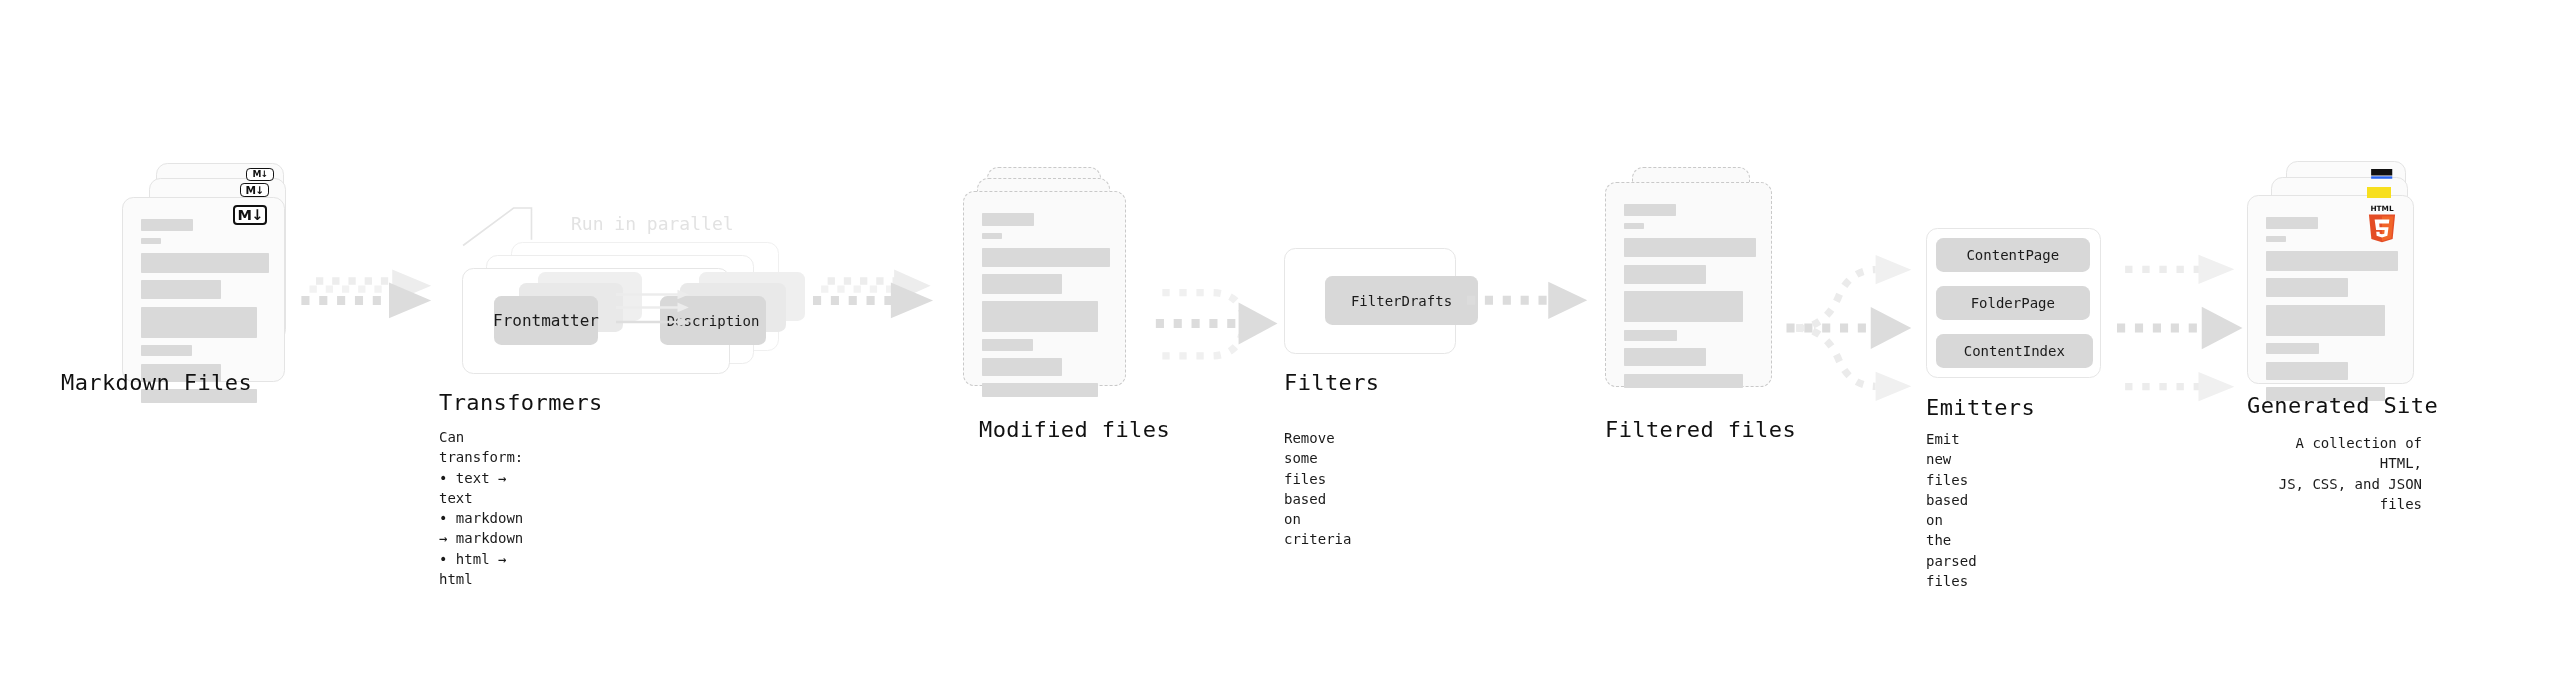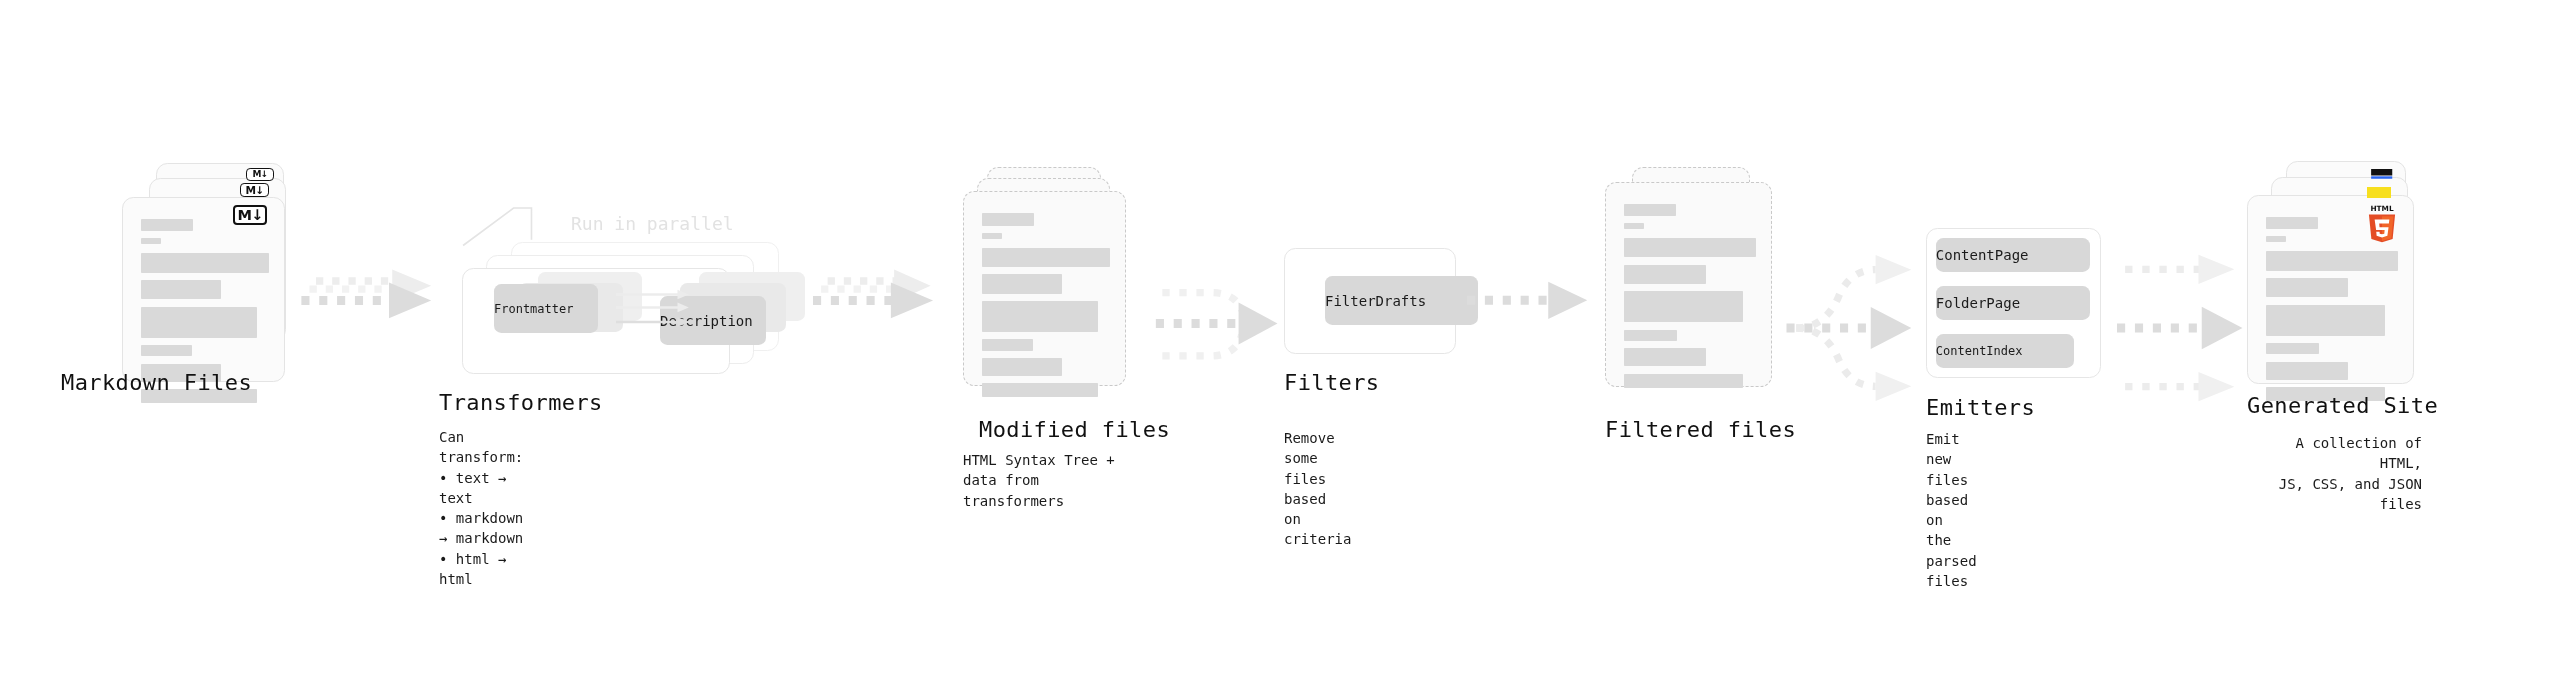--- a/index.html
+++ b/index.html
@@ -50,21 +50,21 @@
     position:absolute;
     background:#ffffff;
     border:1.6px solid #e6e6e6;
     border-radius:11.4px;
     box-sizing:border-box;
   }
   .chip{
     position:absolute;
     background:#d8d8d8;
     border-radius:7.3px;
-    display:flex;align-items:center;
+    display:flex;align-items:center;justify-content:center;
     color:#1b1b1b;
     box-sizing:border-box;
     white-space:nowrap;
   }
   .chip.ghost{background:#e9e9e9;}
   .chip.ghost2{background:#efefef;}
 
   
   .title{
     position:absolute;
@@ -135,21 +135,21 @@
     <polyline points="0,62 62,16 84,16 84,55" fill="none" stroke="#e4e4e4" stroke-width="2"></polyline>
   </svg>
   <div class="parallel-label" style="left:132px;top:18px;">Run in parallel</div>
 
   <div class="groupbox" style="left:72px;top:47px;width:268px;height:109px;border-color:#f0f0f0;"></div>
   <div class="groupbox" style="left:47px;top:60px;width:268px;height:109px;border-color:#ededed;"></div>
   <div class="groupbox" style="left:23px;top:73px;width:268px;height:106px;"></div>
 
   <div class="chip ghost2" style="left:99px;top:77px;width:104px;height:49px;"></div>
   <div class="chip ghost" style="left:80px;top:88px;width:104px;height:49px;"></div>
-  <div class="chip" style="left:55px;top:89px;width:104px;height:49px;font-size:12px;">
+  <div class="chip" style="left:55px;top:101px;width:104px;height:49px;font-size:16px;">
     <span>Frontmatter</span>
   </div>
 
   <div class="chip ghost2" style="left:260px;top:77px;width:106px;height:49px;"></div>
   <div class="chip ghost" style="left:241px;top:88px;width:106px;height:49px;"></div>
   <div class="chip" style="left:221px;top:101px;width:106px;height:49px;font-size:14px;">
     <span>Description</span>
   </div>
 
   <svg style="left:177px;top:88px;width:89px;height:57px;" viewBox="0 0 110 70" width="89" height="57">
@@ -197,22 +197,20 @@
         <div class="ln" style="width:100%;height:19.5px;"></div>
         <div class="ln" style="width:62%;height:19.5px;"></div>
         <div class="ln" style="width:90%;height:31px;"></div>
         <div class="ln" style="width:40%;height:11.4px;"></div>
         <div class="ln" style="width:62%;height:18px;"></div>
         <div class="ln" style="width:90%;height:14px;"></div>
       </div>
     </div>
   </div>
   <div class="title" style="left:0px;top:250px;padding-left:16px;">Modified files</div>
-  <div class="desc" style="left:0px;top:283px;">HTML Syntax Tree +
-data from transformers</div>
 </div>
 
 <svg style="left:1138px;top:260px;width:146px;height:114px;" viewBox="0 0 180 140" width="146" height="114">
   <g stroke="#f0f0f0" stroke-width="9" stroke-dasharray="9 12" fill="none">
     <path d="M 30 40 L 90 40 Q 120 40 128 62"></path>
     <path d="M 30 118 L 90 118 Q 120 118 128 92"></path>
   </g>
   <g stroke="#dcdcdc" stroke-width="11" stroke-dasharray="10 12" fill="none">
     <line x1="22" y1="78" x2="132" y2="78"></line>
   </g>
@@ -270,21 +268,21 @@
 </svg>
 
 <div class="stage" style="left:1926px;top:228px;">
   <div class="groupbox" style="left:0px;top:0px;width:175px;height:150px;"></div>
   <div class="chip" style="left:9.8px;top:9.8px;width:154px;height:34px;font-size:14px;">
     <span>ContentPage</span>
   </div>
   <div class="chip" style="left:9.8px;top:58px;width:154px;height:34px;font-size:14px;">
     <span>FolderPage</span>
   </div>
-  <div class="chip" style="left:9.8px;top:106px;width:138px;height:34px;font-size:12px;">
+  <div class="chip" style="left:9.8px;top:106px;width:157px;height:34px;font-size:14px;">
     <span>ContentIndex</span>
   </div>
   <div class="title" style="left:0px;top:167px;">Emitters</div>
   <div class="desc" style="left:0px;top:201px;">Emit new files based on
 the parsed files</div>
 </div>
 
 <svg style="left:2117px;top:240px;width:163px;height:163px;" viewBox="0 0 200 200" width="163" height="163">
   <g stroke="#ececec" stroke-width="9" stroke-dasharray="9 12" fill="none">
     <line x1="10" y1="36" x2="105" y2="36"></line>

